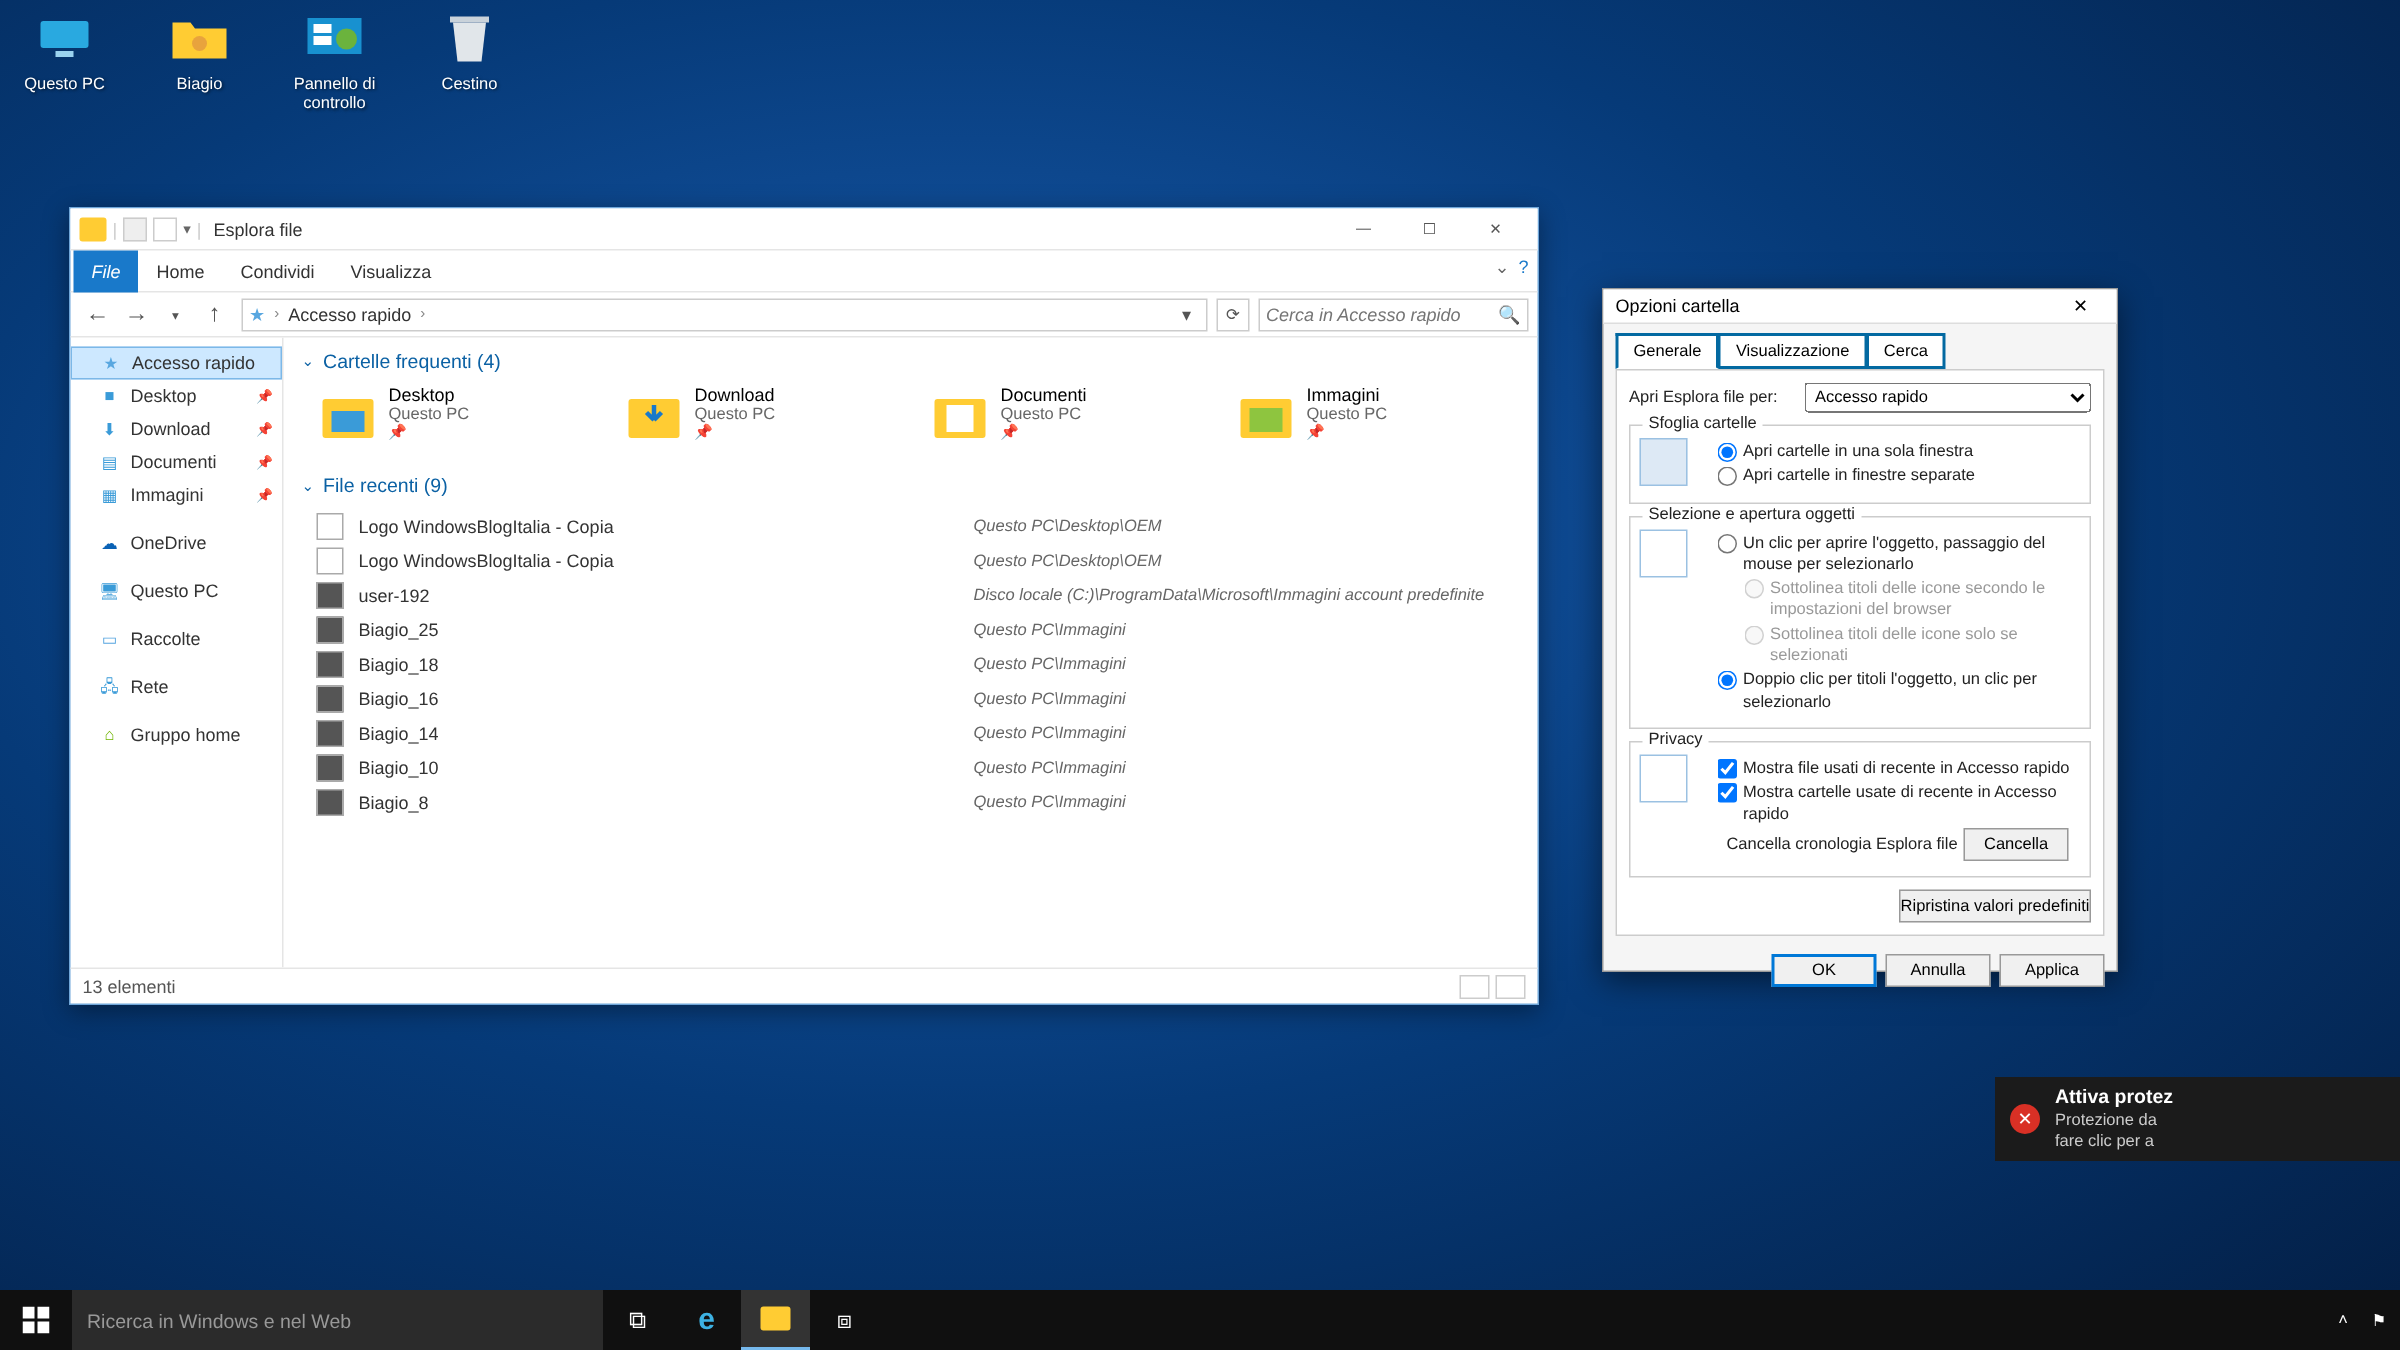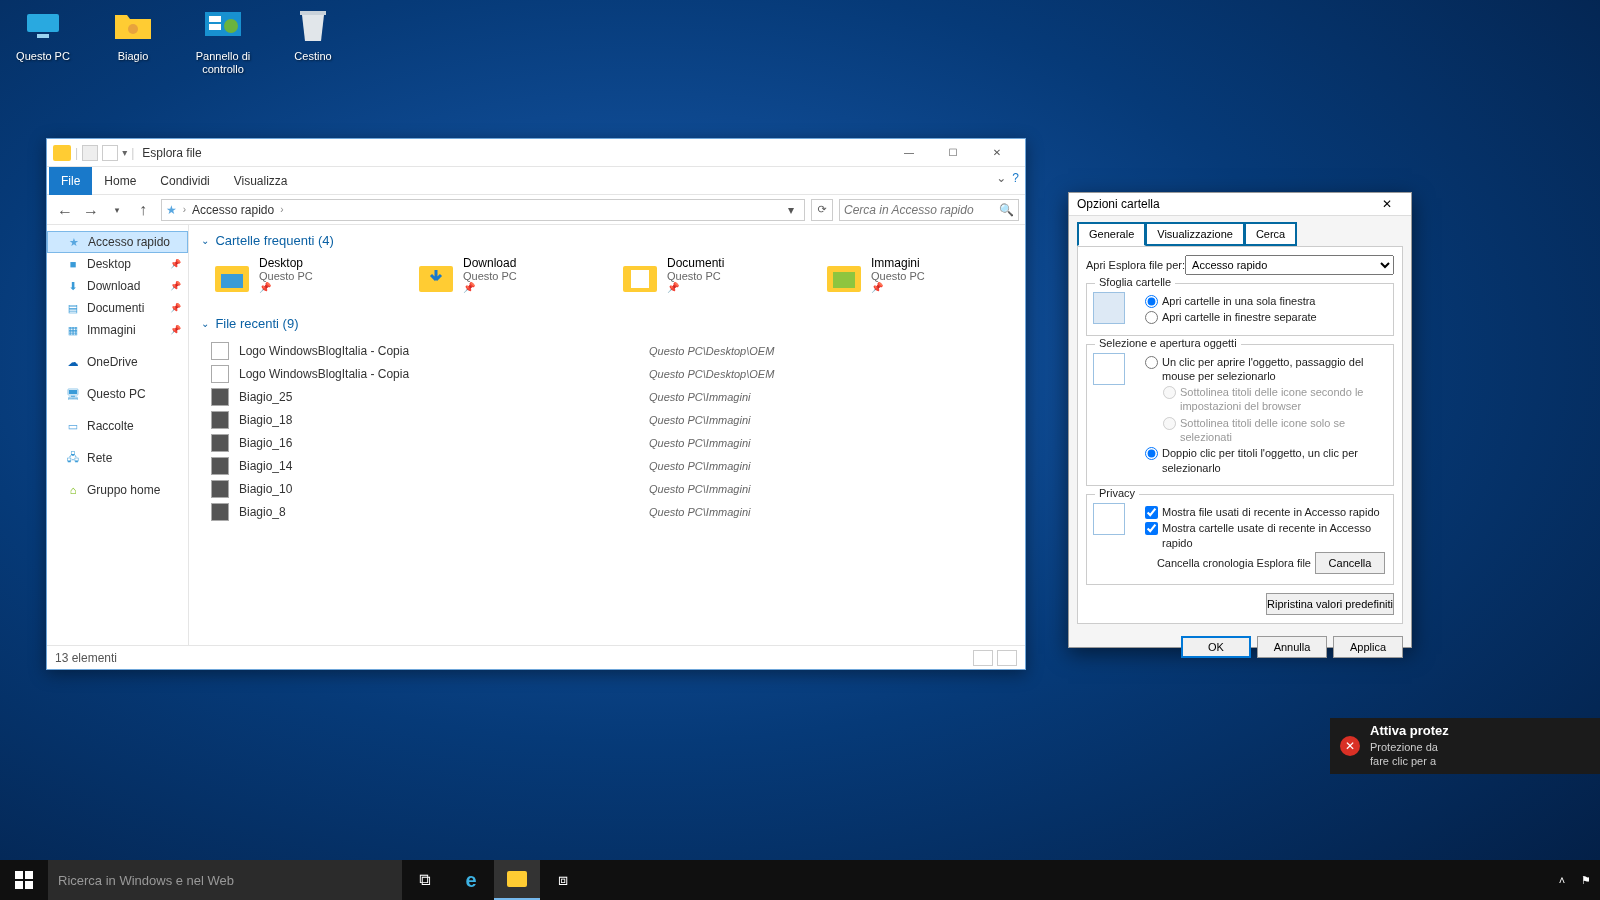--- a/index.html
+++ b/index.html
@@ -15,21 +15,21 @@
 .explorer { position: absolute; top: 138px; left: 46px; width: 980px; height: 532px; background: #fff; border: 1px solid #6fa6d9; box-shadow: 0 4px 16px rgba(0,0,0,0.4); display: flex; flex-direction: column; }
 .titlebar { height: 28px; background: #fff; display: flex; align-items: center; padding: 0 6px; border-bottom: 1px solid #e5e5e5; }
 .titlebar .qat { display: flex; align-items: center; gap: 4px; font-size: 12px; }
 .titlebar .qat .icon-folder-small { width: 18px; height: 16px; background: #ffcc33; border-radius: 2px; }
 .titlebar-title { margin-left: 8px; font-size: 12px; color: #333; }
 .titlebar .winctrl { margin-left: auto; display: flex; }
 .titlebar .winctrl div { width: 44px; height: 28px; display: flex; align-items: center; justify-content: center; font-size: 10px; color: #555; cursor: pointer; }
 
 .ribbon-tabs { height: 28px; display: flex; align-items: center; border-bottom: 1px solid #e5e5e5; padding-left: 2px; position: relative; }
 .ribbon-tab { padding: 0 12px; height: 28px; line-height: 28px; font-size: 12px; color: #333; cursor: pointer; }
-.ribbon-tab.file { background: #1979ca; color: #fff; }
+.ribbon-tab.file { background: #1979ca; color: #fff; font-style: italic; }
 .ribbon-right { position: absolute; right: 6px; top: 4px; display: flex; gap: 6px; font-size: 12px; color: #666; }
 
 .navbar { height: 30px; display: flex; align-items: center; padding: 0 6px; gap: 2px; border-bottom: 1px solid #e5e5e5; }
 .navbtn { width: 24px; height: 24px; display: flex; align-items: center; justify-content: center; color: #555; cursor: pointer; }
 .address-bar { flex: 1; height: 22px; border: 1px solid #ccc; margin: 0 4px; display: flex; align-items: center; padding: 0 4px; font-size: 12px; gap: 6px; }
 .address-bar .crumb { color: #333; }
 .address-dropdown { width: 18px; text-align: center; color: #555; }
 .refresh-btn { width: 22px; height: 22px; border: 1px solid #ccc; display: flex; align-items: center; justify-content: center; font-size: 11px; cursor: pointer; color: #555; }
 .search-box { width: 180px; height: 22px; border: 1px solid #ccc; display: flex; align-items: center; padding: 0 4px; margin-left: 4px; }
 .search-box input { border: none; outline: none; font-size: 12px; width: 100%; color: #888; font-style: italic; }
@@ -73,28 +73,28 @@
 .dlg-tab { padding: 4px 10px; border: 2px solid #0369a1; background: #fff; cursor: pointer; margin-right: -1px; position: relative; }
 .dlg-tab.active { border-bottom: 1px solid #fff; z-index: 2; }
 .dlg-body { margin: 0 8px 8px 8px; background: #fff; border: 1px solid #ccc; flex: 1; padding: 8px; font-size: 11px; color: #222; position: relative; }
 .fieldset { border: 1px solid #ccc; margin-bottom: 8px; padding: 8px 8px 8px 58px; position: relative; }
 .fieldset .legend { position: absolute; top: -8px; left: 8px; background: #fff; padding: 0 4px; font-size: 11px; }
 .fieldset .fs-icon { position: absolute; left: 6px; top: 8px; width: 32px; height: 32px; background: #dde9f5; border: 1px solid #9bc1e2; }
 .dlg-row { display: flex; align-items: flex-start; gap: 4px; margin: 2px 0; line-height: 1.3; }
 .dlg-row input[type=radio], .dlg-row input[type=checkbox] { margin-top: 1px; }
 .dlg-row.sub { margin-left: 18px; }
 .dlg-row.disabled { color: #999; }
-.dlg-select { display: flex; align-items: center; gap: 0; margin-bottom: 8px; }
+.dlg-select { display: flex; align-items: center; gap: 18px; margin-bottom: 8px; }
 .dlg-select select { flex: 1; font-size: 11px; padding: 2px; }
 .dlg-btn-row { display: flex; justify-content: flex-end; gap: 8px; }
 .dlg-btn-row.inner { margin-top: 6px; }
 .dlg-buttons { padding: 4px 8px 10px 8px; display: flex; justify-content: flex-end; gap: 6px; }
 .dlg-btn { min-width: 70px; height: 22px; font-size: 11px; border: 1px solid #999; background: #f0f0f0; cursor: pointer; }
 .dlg-btn.default { border: 2px solid #0078d7; }
-.clear-row { display: flex; align-items: center; justify-content: flex-end; }
+.clear-row { display: flex; align-items: center; justify-content: center; }
 
 
 .toast { position: absolute; right: 0; top: 718px; width: 270px; height: 56px; background: #1b1b1b; color: #fff; display: flex; align-items: center; padding: 8px 0 8px 10px; overflow: hidden; }
 .toast .x { width: 20px; height: 20px; border-radius: 50%; background: #d93025; color: #fff; display: flex; align-items: center; justify-content: center; font-size: 12px; margin-right: 10px; flex-shrink: 0; }
 .toast .txt { font-size: 12px; white-space: nowrap; line-height: 1.3; }
 .toast .txt .t1 { font-weight: 600; font-size: 13px; }
 .toast .txt .t2, .toast .txt .t3 { color: #ccc; font-size: 11px; }
 
 
 .taskbar { position: absolute; bottom: 0; left: 0; right: 0; height: 40px; background: #101010; display: flex; align-items: center; }
@@ -325,20 +325,25 @@
             <div class="name">Logo WindowsBlogItalia - Copia</div>
             <div class="loc">Questo PC\Desktop\OEM</div>
           </div>
           <div class="recent-row">
             <div class="thumb doc"></div>
             <div class="name">Logo WindowsBlogItalia - Copia</div>
             <div class="loc">Questo PC\Desktop\OEM</div>
           </div>
           <div class="recent-row">
             <div class="thumb "></div>
+            <div class="name">user-192</div>
+            <div class="loc">Disco locale (C:)\ProgramData\Microsoft\Immagini account predefinite</div>
+          </div>
+          <div class="recent-row">
+            <div class="thumb "></div>
             <div class="name">Biagio_25</div>
             <div class="loc">Questo PC\Immagini</div>
           </div>
           <div class="recent-row">
             <div class="thumb "></div>
             <div class="name">Biagio_18</div>
             <div class="loc">Questo PC\Immagini</div>
           </div>
           <div class="recent-row">
             <div class="thumb "></div>

